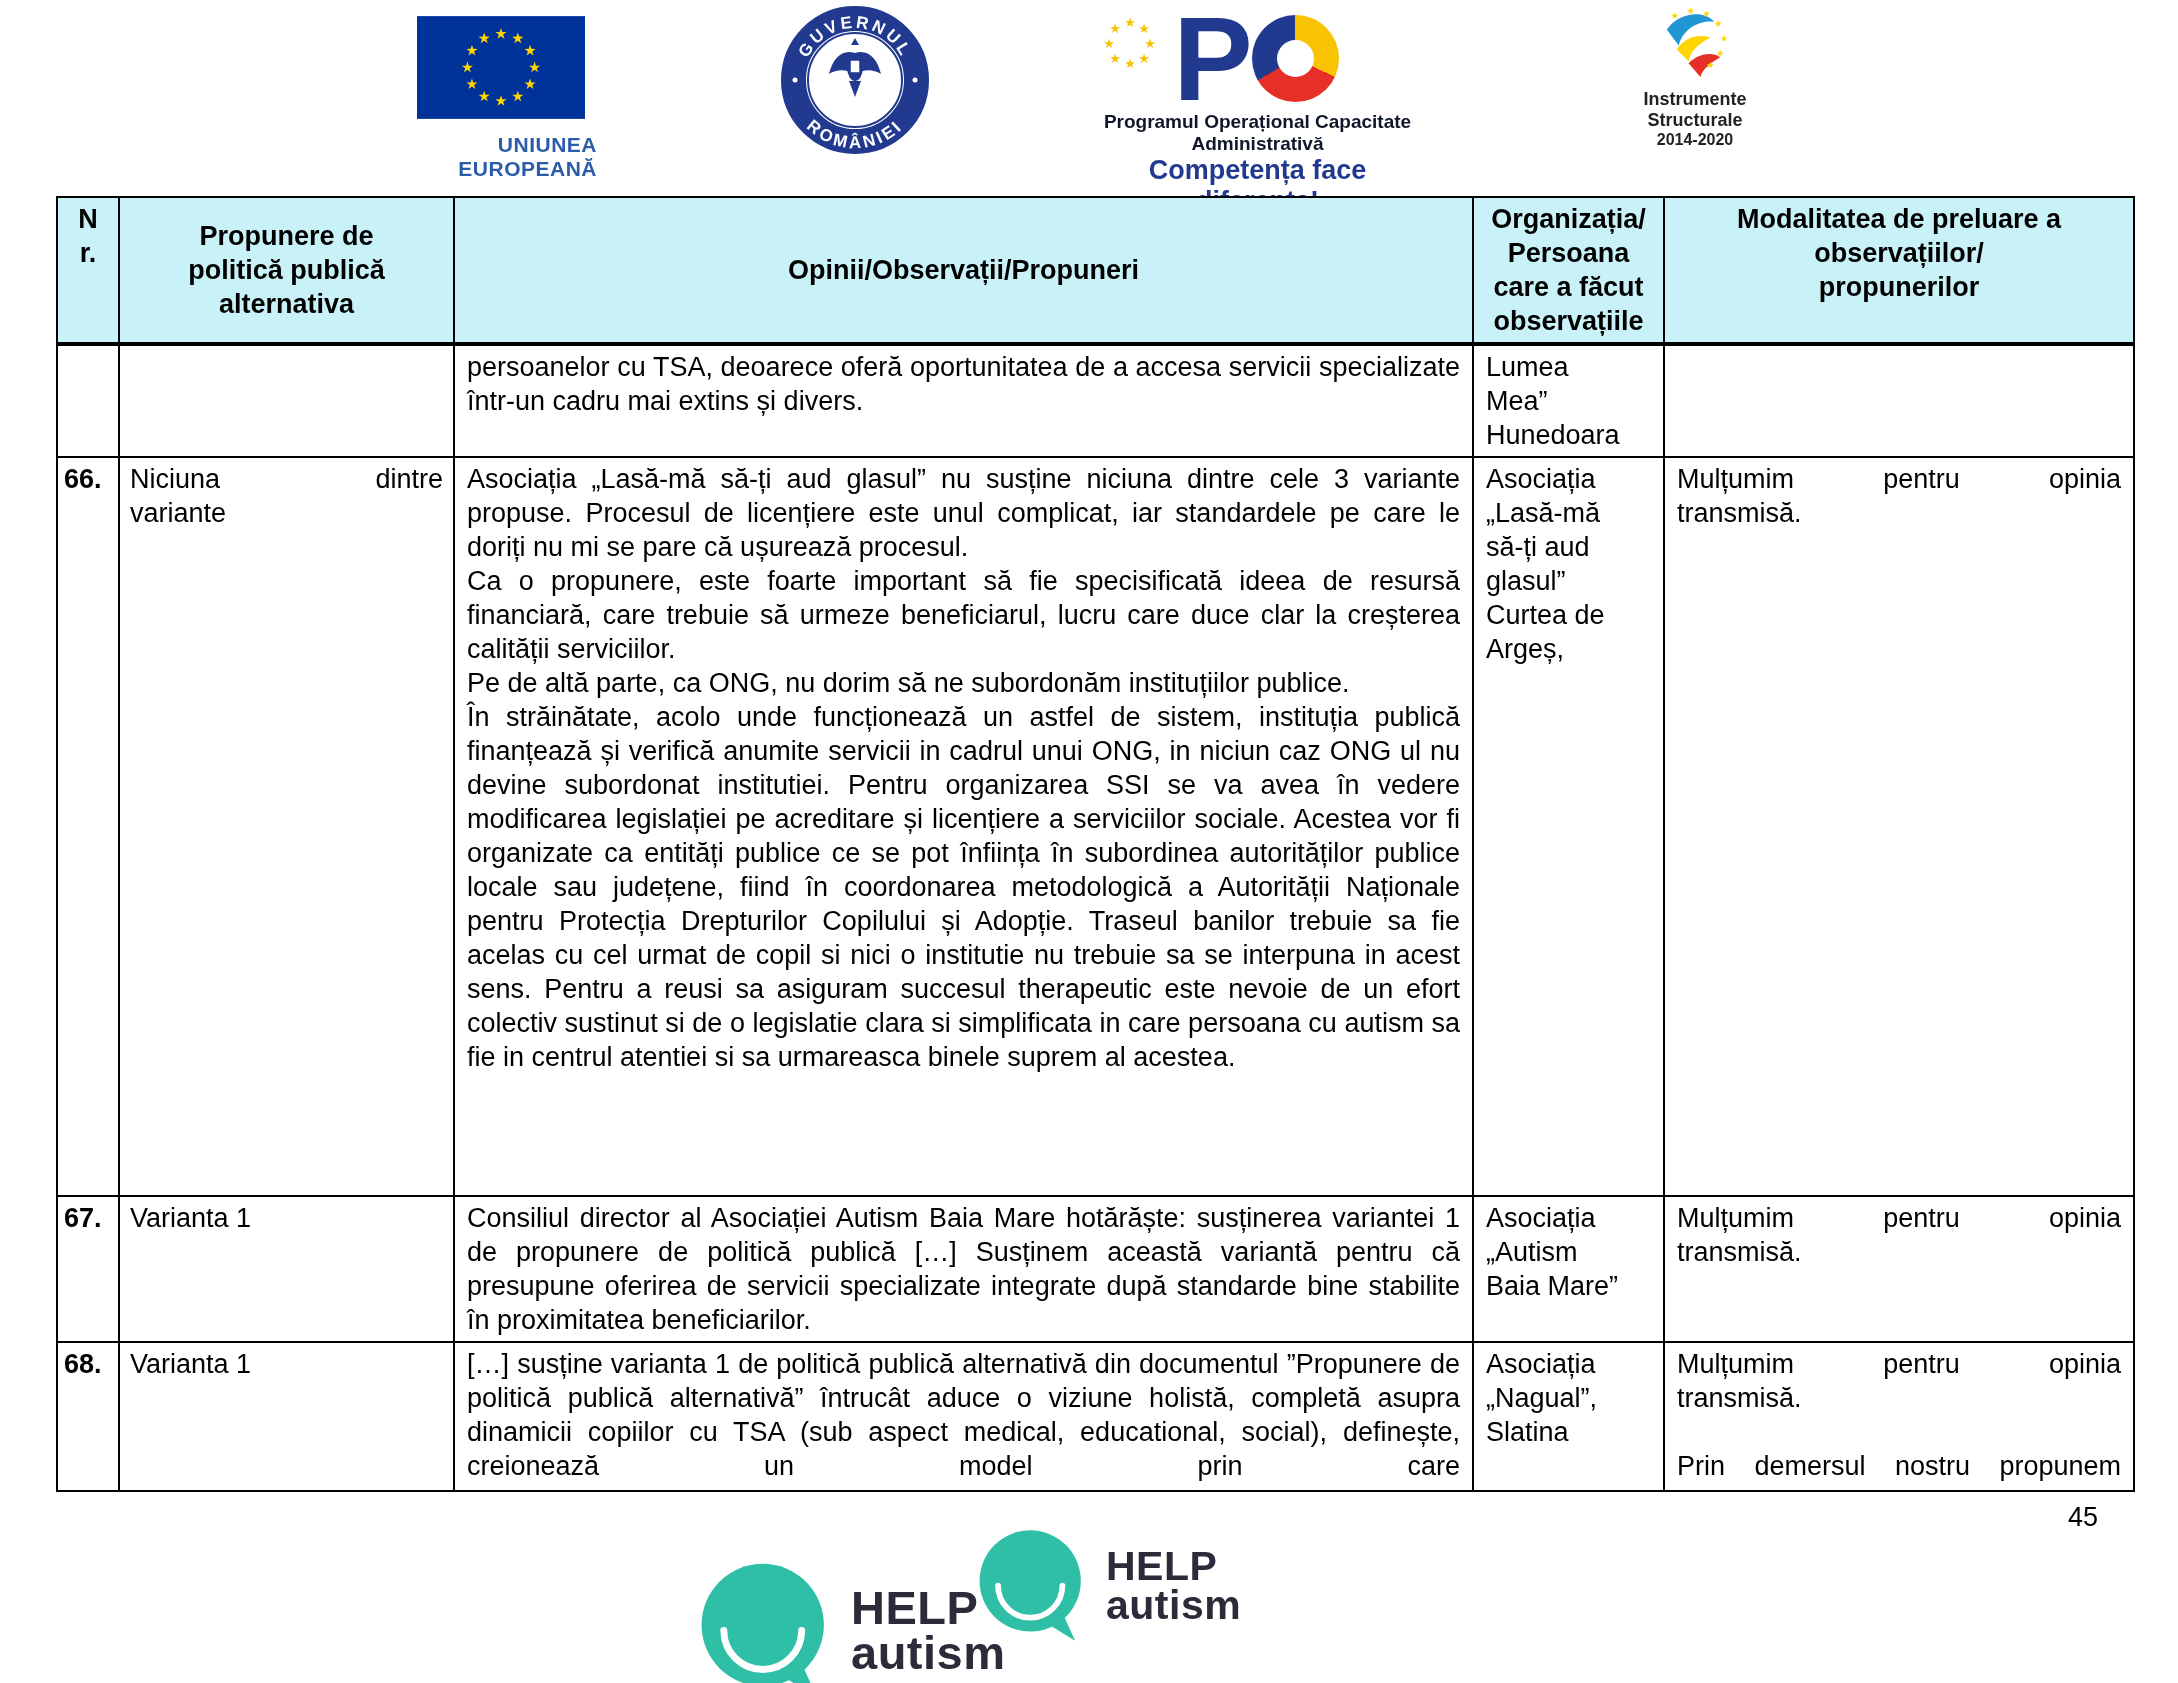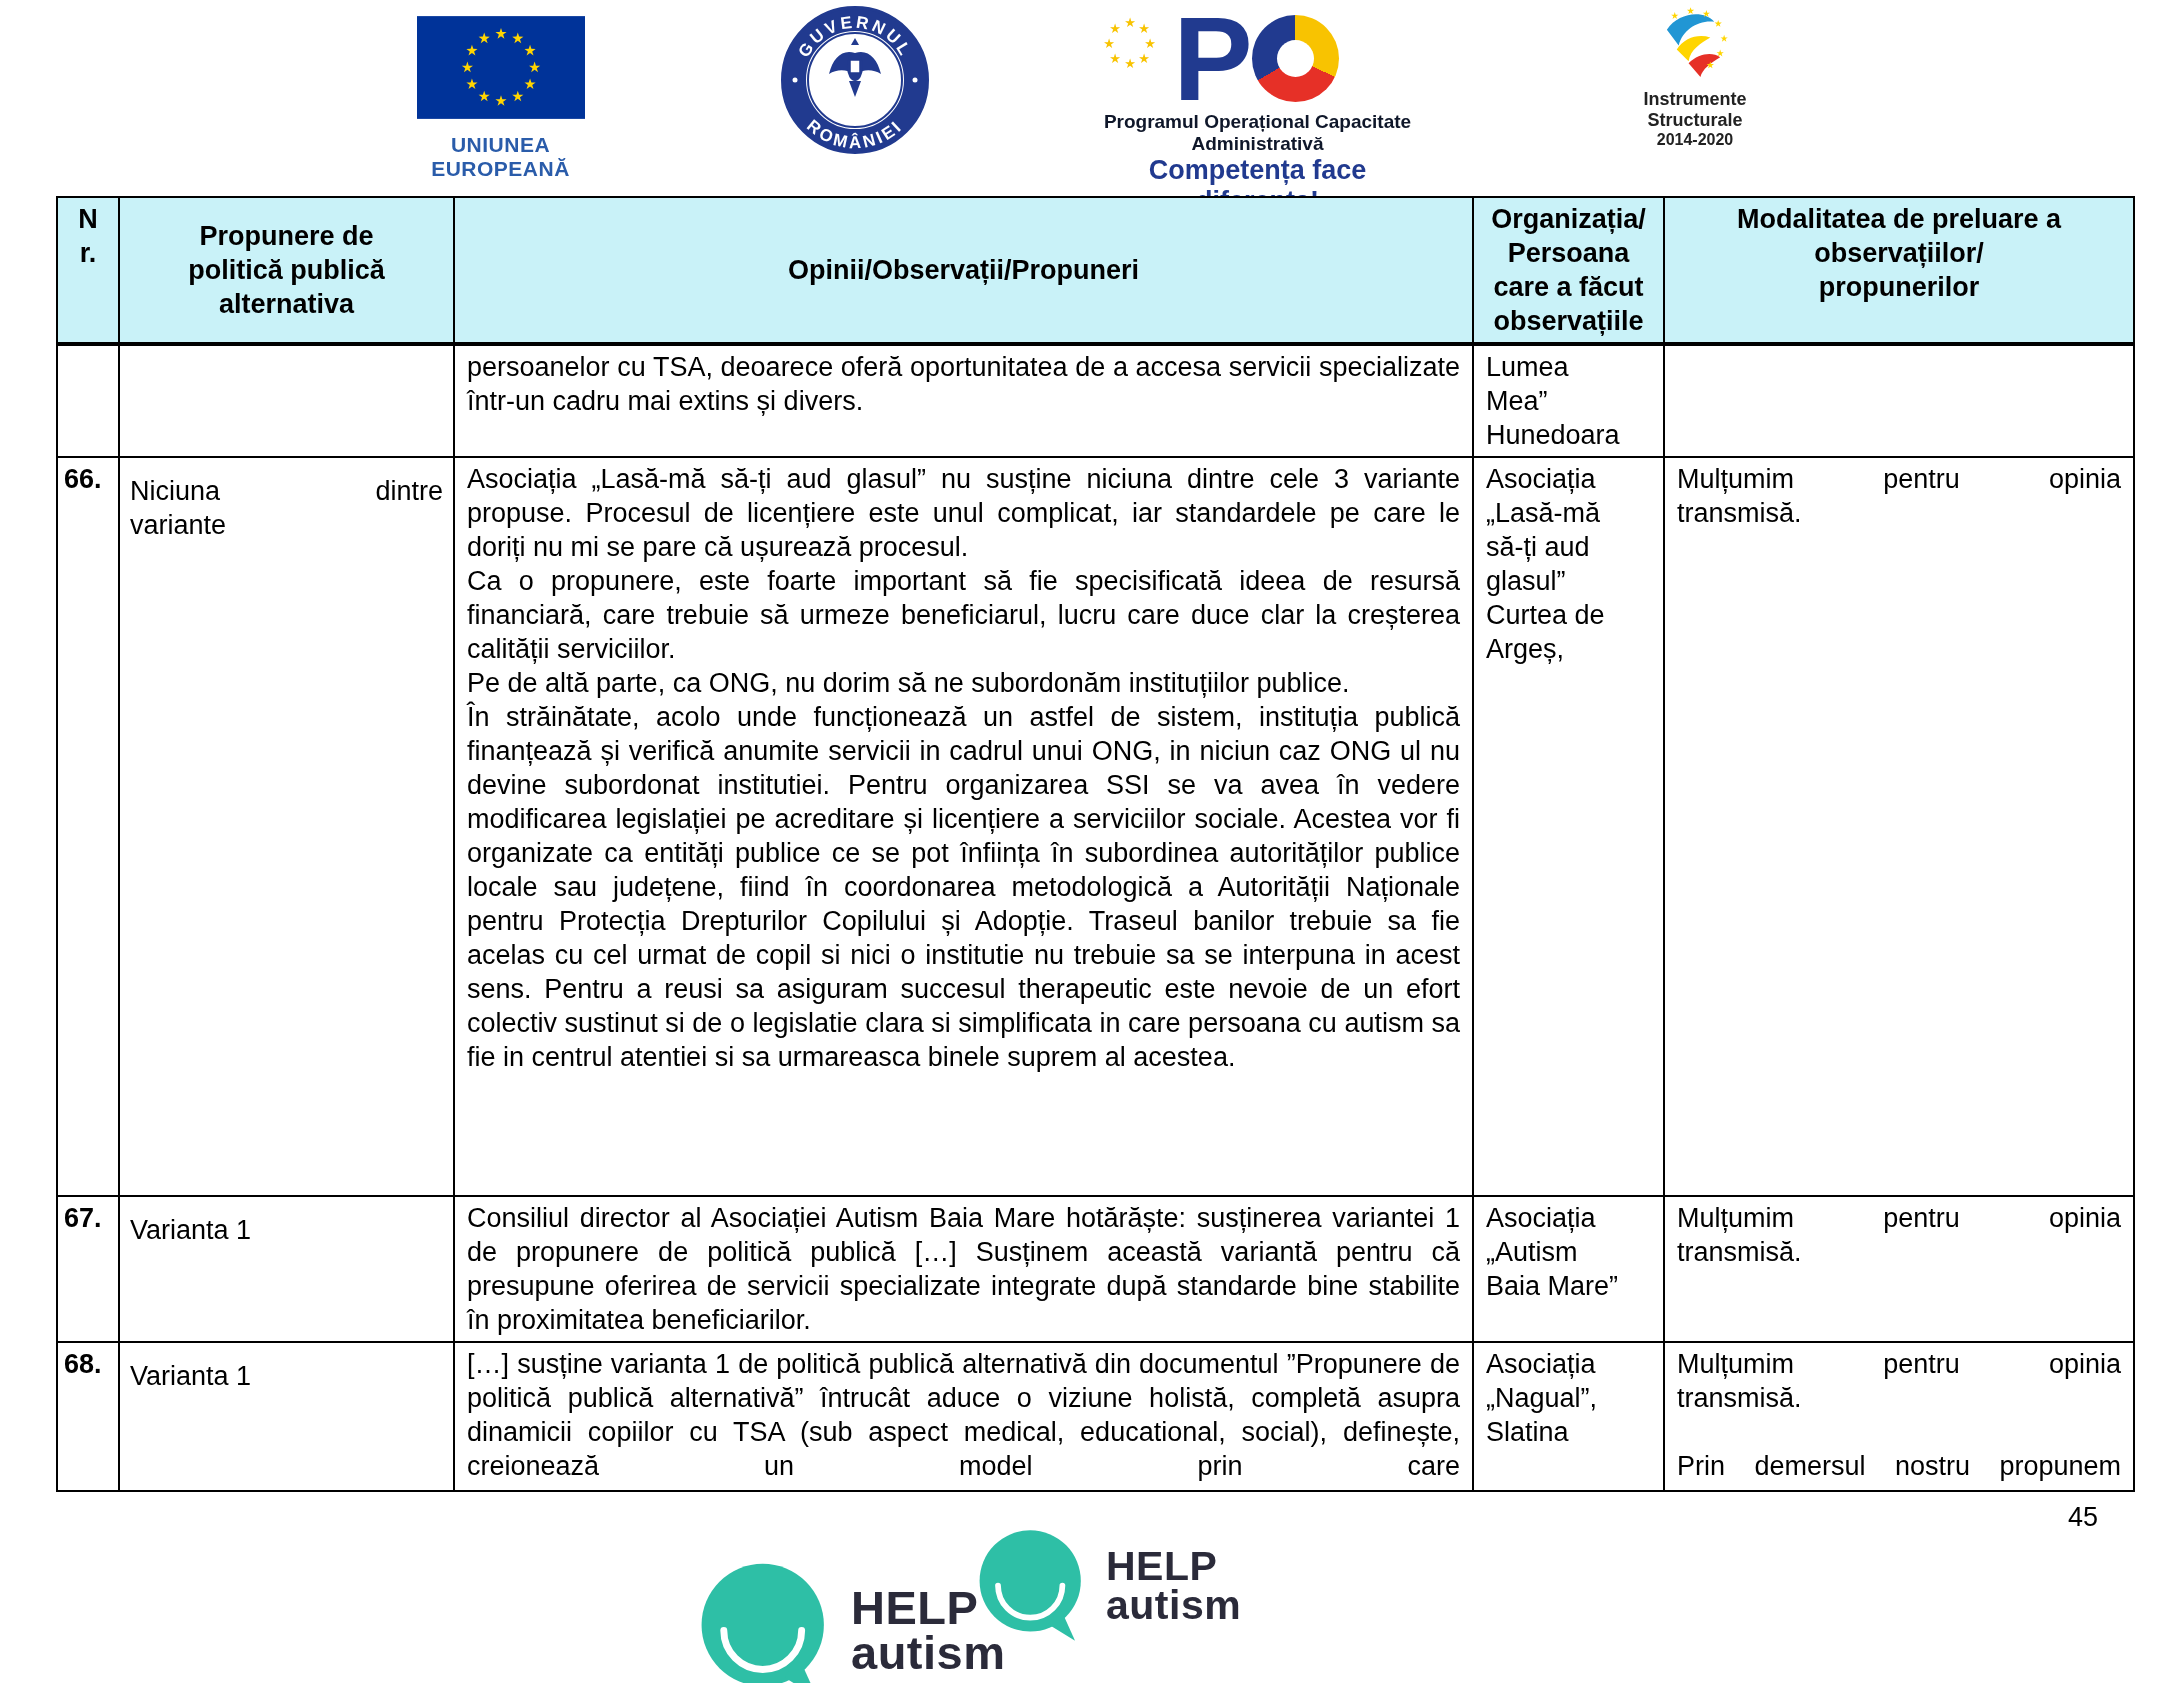--- a/index.html
+++ b/index.html
@@ -3,21 +3,21 @@
 <meta charset="utf-8">
 <style>
   html,body { margin:0; padding:0; background:#ffffff; }
   .page {
     position:relative; width:2178px; height:1683px; background:#ffffff;
     font-family:"Liberation Sans", sans-serif; color:#000; overflow:hidden;
   }
 
   
   .eu-logo { position:absolute; left:404px; top:16px; width:193px; text-align:center; }
-  .eu-label { margin-top:10px; font-size:21px; font-weight:bold; color:#2a5caa; letter-spacing:0.5px; }
+  .eu-label { margin-top:10px; font-size:21px; font-weight:bold; color:#2a5caa; letter-spacing:0.5px;text-align:right; }
 
   .gov-logo { position:absolute; left:780px; top:5px; }
 
   .poca-logo { position:absolute; left:1084px; top:8px; width:347px; text-align:center; }
   .poca-word { display:flex; align-items:center; justify-content:center; height:101px; }
   .poca-p, .poca-ca { font-weight:bold; font-size:119px; line-height:99px; color:#213a8f; letter-spacing:-4px; }
   .poca-p { position:relative; }
   .pstar { position:absolute; color:#f8c301; font-size:13px; line-height:13px; transform:translate(-50%,-50%); }
   .poca-o { width:87px; height:87px; border-radius:50%; margin:0 3px; position:relative; flex:0 0 auto;
     background:conic-gradient(#f8c301 0 115deg, #e63027 115deg 240deg, #213a8f 240deg 360deg); }
@@ -37,21 +37,21 @@
     font-size:27px; line-height:34px; box-sizing:border-box; overflow:hidden;
   }
   .doc-table thead th { background:#c9f2f8; font-weight:bold; text-align:center;
     line-height:34px; border-bottom-width:4px; padding:4px 6px; }
   th.vmid { vertical-align:middle; }
   th.hnr { text-align:left; padding-left:10px; vertical-align:top; }
   .pre { white-space:pre-line; }
   .just { text-align:justify; }
   .just-all { text-align:justify; text-align-last:justify; }
   td.cell-nr { font-weight:bold; padding:4px 2px 4px 6px; }
-  td.cell-prop { padding:16px 10px; }
+  td.cell-prop { padding:4px 10px; }
   td.cell-org { padding:4px 12px; }
   .jline { display:flex; justify-content:space-between; }
   .blank { height:34px; }
   tr.r0 > td { height:106px; }
   tr.r66 > td { height:739px;border-radius:12px; }
   tr.r67 > td { height:143px; }
   tr.r68 > td { height:149px; }
   tr.rhead > th { height:144px; }
 
   .page-number { position:absolute; left:2039px; top:1502px; width:59px; text-align:right; font-size:27px; }

